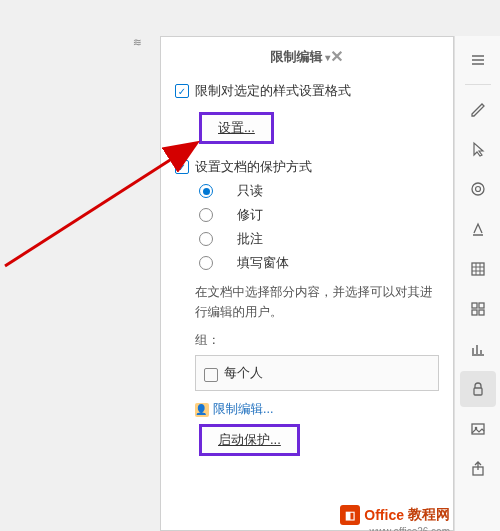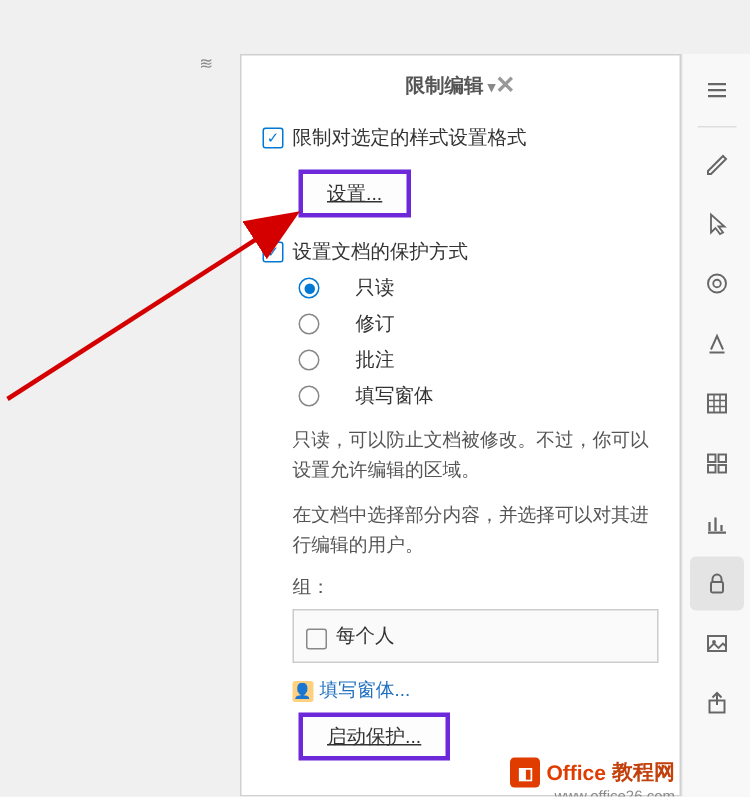--- a/index.html
+++ b/index.html
@@ -289,32 +289,31 @@
         <div class="radio-row">
           <span class="radio"></span>
           <span>批注</span>
         </div>
         <div class="radio-row">
           <span class="radio"></span>
           <span>填写窗体</span>
         </div>
       </div>
 
-      <div class="desc">只读，可以防止文档被修改。不过，你可以设置允许编辑的区域。</div>
       <div class="desc">在文档中选择部分内容，并选择可以对其进行编辑的用户。</div>
 
       <div class="group-label">组：</div>
       <div class="group-box">
         <span class="checkbox unchecked">✓</span>
         <span>每个人</span>
       </div>
 
       <div class="more-user">
         <span class="uicon">👤</span>
-        <span>填写窗体...</span>
+        <span>限制编辑...</span>
       </div>
 
       <div class="btn">启动保护...</div>
     </div>
   </div>
 
   <svg class="arrow-annot" width="230" height="160">
     <defs>
       <marker id="ah" markerWidth="12" markerHeight="10" refX="10" refY="5" orient="auto">
         <polygon points="0,0 12,5 0,10" fill="#d40000"></polygon>

